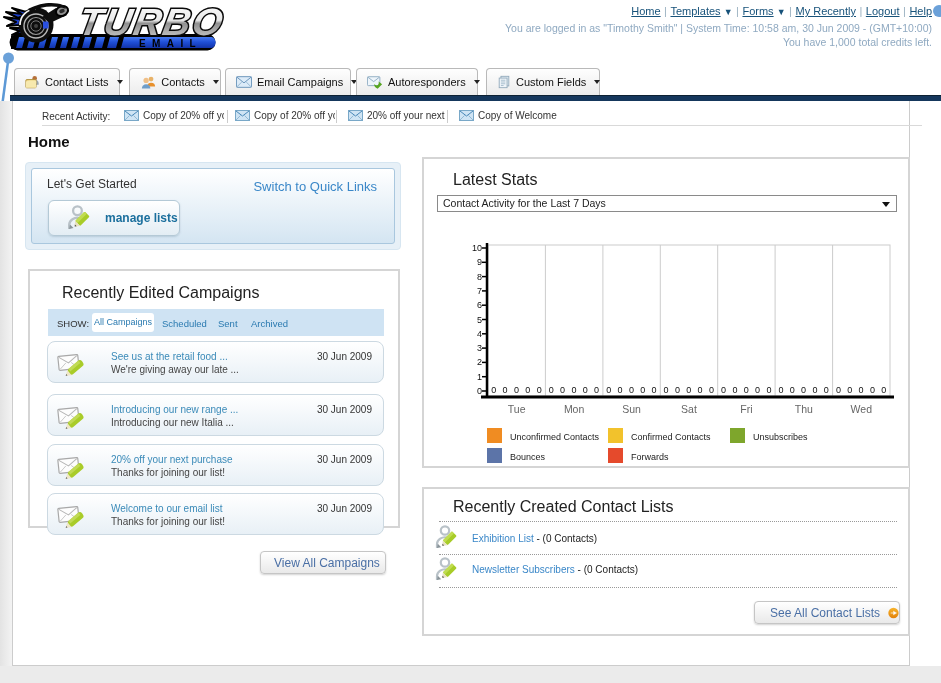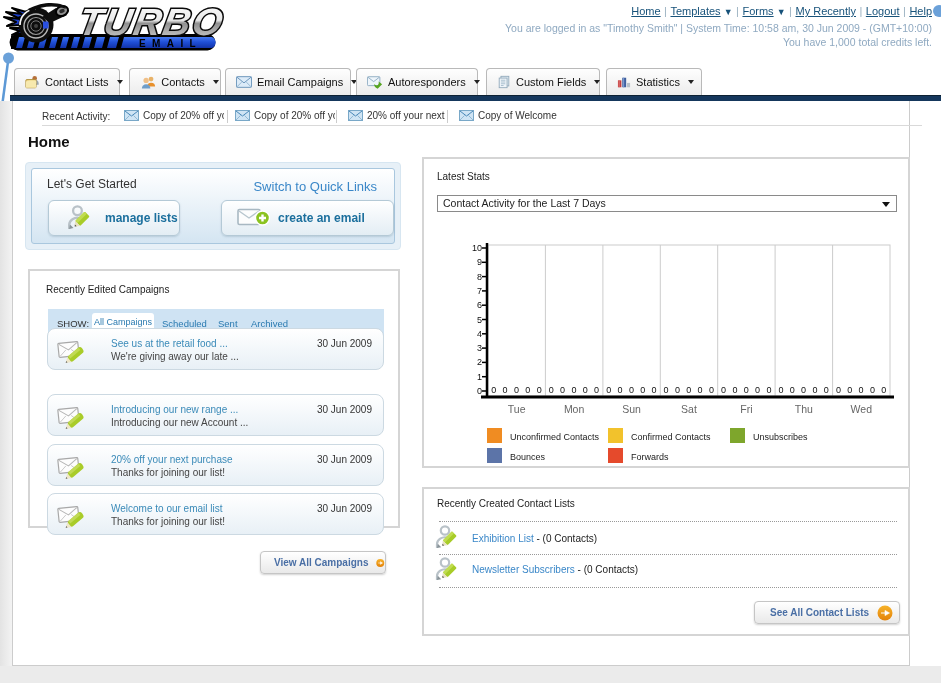--- a/index.html
+++ b/index.html
@@ -43,34 +43,34 @@
 
 #panel1 { position:absolute; left:25px; top:162px; width:376px; height:88px; background:#e7f0f7; border:1px solid #d7e6f1; border-radius:4px; }
 #panel1 .in { position:absolute; left:5px; top:5px; right:5px; bottom:5px; border:1px solid #a9c7de; border-radius:3px; background:linear-gradient(#ffffff,#d4e5f2); }
 #p1title { position:absolute; left:21px; top:14px; font-size:12px; color:#333; }
 #p1link { position:absolute; right:23px; top:16px; font-size:13px; color:#3a87c8; text-decoration:none; }
 .bigbtn { position:absolute; top:37px; height:36px; border:1px solid #b4c9d6; border-radius:6px; background:linear-gradient(#ffffff,#e3edf4); box-shadow:0 1px 2px rgba(120,150,170,.35); display:flex; align-items:center; }
 .bigbtn .bt { font-size:12px; font-weight:bold; color:#1b6f9d; }
 
 
 .gpanel { position:absolute; background:#fff; border:2px solid #d5d5d5; }
-.ptitle { position:absolute; font-size:10px; color:#222; }
+.ptitle { position:absolute; font-size:16px; color:#222;margin-left:16px; }
 
 
 #showbar { position:absolute; left:18px; top:38px; width:336px; height:27px; background:#cfe3f3; font-size:9.5px; color:#2a7ab0; }
 #showbar .lab { position:absolute; left:9px; top:9px; font-size:9.5px; color:#333; }
 #showbar .selbox { position:absolute; left:44px; top:4px; height:19px; width:62px; text-align:center; background:#fff; border-radius:3px; line-height:19px; white-space:nowrap; font-size:9px; }
 #showbar .l2 { position:absolute; top:9px; }
 .citem { position:absolute; left:17px; width:337px; height:42px; border:1px solid #ccd9e2; border-radius:8px; background:linear-gradient(#ffffff,#e8f0f6); }
 .citem .ti { position:absolute; left:63px; top:9px; font-size:10px; color:#3a8ab8; }
 .citem .su { position:absolute; left:63px; top:21.5px; font-size:10px; color:#444; }
 .citem .dt { position:absolute; right:11px; top:9px; font-size:10px; color:#333; }
 .citem svg.env { position:absolute; left:9px; top:8px; }
 .smallbtn { position:absolute; height:23px; border:1px solid #c5c5c5; border-radius:4px; background:linear-gradient(#ffffff,#e9e9e9); box-shadow:0 1px 2px rgba(0,0,0,.18); display:flex; align-items:center; }
-.smallbtn .bt { font-size:10px; color:#4a6fa5; white-space:nowrap;font-weight:bold; }
+.smallbtn .bt { font-size:12px; color:#4a6fa5; white-space:nowrap; }
 
 
 #statsel { position:absolute; left:13px; top:36px; width:460px; height:17px; border:1px solid #8a8a8a; background:#fff; font-size:10.5px; color:#222; line-height:15px; padding-left:5px; }
 #statsel .ar { position:absolute; right:6px; top:6px; width:0; height:0; border-left:4px solid transparent; border-right:4px solid transparent; border-top:5px solid #111; }
 
 
 .dotline { position:absolute; left:15px; width:458px; border-top:1px dotted #999; }
 .clitem { position:absolute; font-size:10px; color:#222; }
 .clitem a { color:#3a87c8; text-decoration:none; }
 </style>
@@ -183,31 +183,20 @@
       <span class="txt">Autoresponders</span>
       <span class="car"></span>
     </div>
   <div class="tab" style="left:486px; width:114px;">
       <svg width="14" height="14" viewBox="0 0 16 16">
         <rect x="4.5" y="1.5" width="9" height="11" fill="#e4edf4" stroke="#90a8ba" stroke-width="1"></rect>
         <rect x="2.5" y="3.5" width="9" height="11" fill="#eef4f9" stroke="#90a8ba" stroke-width="1"></rect>
         <path d="M4.5,6 h5 M4.5,8 h5 M4.5,10 h5 M4.5,12 h3" stroke="#9ab4c6" stroke-width="0.9"></path>
       </svg>
       <span class="txt">Custom Fields</span>
-      <span class="car"></span>
-    </div>
-  <div class="tab" style="left:606px; width:96px;">
-      <svg width="14" height="13" viewBox="0 0 16 15">
-        <rect x="1" y="5" width="4" height="8" fill="#c23c3c"></rect>
-        <rect x="1.8" y="5" width="1.2" height="8" fill="#e07a7a"></rect>
-        <rect x="6" y="2" width="4.5" height="11" fill="#3e5e9e"></rect>
-        <rect x="6.9" y="2" width="1.3" height="11" fill="#7e9ace"></rect>
-        <rect x="11.5" y="8" width="3.5" height="5" fill="#b8c0c8"></rect>
-      </svg>
-      <span class="txt">Statistics</span>
       <span class="car"></span>
     </div>
   <div id="navybar"></div>
 
   <div id="leftmargin"></div>
   <div id="container"></div>
   <div id="footer"></div>
 
   <div id="recentbar">
     <div class="inner">
@@ -266,41 +255,32 @@
             <path d="M4,24 l0.8,-4.2 l3.4,3.4 Z" fill="#8a9499"></path>
             <g transform="rotate(-45 15 16)">
               <rect x="11" y="12.6" width="13" height="6.8" rx="1" fill="#a8cc28"></rect>
               <rect x="11" y="12.6" width="13" height="3" rx="1" fill="#c0dc50"></rect>
               <path d="M11,12.6 l-4,3.4 l4,3.4 Z" fill="#e8e0c0"></path>
               <path d="M8.4,14.8 l-1.4,1.2 l1.4,1.2 Z" fill="#444"></path>
             </g>
           </svg></span>
         <span class="bt" style="margin-left:13px;">manage lists</span>
       </div>
-    <div class="bigbtn" style="left:195px; width:173px;">
-        <span style="margin-left:15px; margin-top:3px;"><svg width="33" height="24" viewBox="0 0 33 24">
-            <rect x="1" y="3.5" width="22" height="15" rx="1.5" fill="#fdfdfd" stroke="#a8b8c2" stroke-width="1.6"></rect>
-            <path d="M2,5 L12,12 L22,5" fill="none" stroke="#b8c6ce" stroke-width="1.4"></path>
-            <circle cx="25.5" cy="12" r="7" fill="#8bc320" stroke="#fff" stroke-width="1.4"></circle>
-            <path d="M25.5,8.5 v7 M22,12 h7" stroke="#fff" stroke-width="2.4"></path>
-          </svg></span>
-        <span class="bt" style="margin-left:8px;">create an email</span>
-      </div>
   </div>
 
   <div class="gpanel" id="panel2" style="left:28px; top:269px; width:372px; height:259px;">
     <div class="ptitle" style="left:16px; top:13px;">Recently Edited Campaigns</div>
     <div id="showbar">
       <span class="lab">SHOW:</span>
       <span class="selbox">All Campaigns</span>
       <span class="l2" style="left:114px;">Scheduled</span>
       <span class="l2" style="left:170px;">Sent</span>
       <span class="l2" style="left:203px;">Archived</span>
     </div>
-    <div class="citem" style="top:57px;">
+    <div class="citem" style="top:70px;">
         <svg class="env" width="34" height="30" viewBox="0 0 34 30">
           <g transform="rotate(-6 11 13)">
             <rect x="1.5" y="5.5" width="20" height="14" rx="1" fill="#fdfdfd" stroke="#a8a8a8" stroke-width="1.2"></rect>
             <path d="M2.5,6.5 L11.5,13 L20.5,6.5" stroke="#b5b5b5" fill="none" stroke-width="1"></path>
             <path d="M2.5,18.5 L8.8,12.8 M20.5,18.5 L14.2,12.8" stroke="#c5c5c5" fill="none" stroke-width="0.9"></path>
           </g>
           <g transform="rotate(-40 12 23)">
             <rect x="12" y="19.5" width="17.5" height="7" rx="3" fill="#a9cc29"></rect>
             <path d="M14,19.5 h13 a3,3.5 0 0 1 0,3.1 l-13,0 Z" fill="#c3dc5a" opacity="0.9"></path>
             <path d="M12.6,19.7 l-4.8,3.3 l4.8,3.3 Z" fill="#efe6c8"></path>
@@ -319,21 +299,21 @@
             <path d="M2.5,18.5 L8.8,12.8 M20.5,18.5 L14.2,12.8" stroke="#c5c5c5" fill="none" stroke-width="0.9"></path>
           </g>
           <g transform="rotate(-40 12 23)">
             <rect x="12" y="19.5" width="17.5" height="7" rx="3" fill="#a9cc29"></rect>
             <path d="M14,19.5 h13 a3,3.5 0 0 1 0,3.1 l-13,0 Z" fill="#c3dc5a" opacity="0.9"></path>
             <path d="M12.6,19.7 l-4.8,3.3 l4.8,3.3 Z" fill="#efe6c8"></path>
             <path d="M9.2,22 l-1.5,1 l1.5,1 Z" fill="#555"></path>
           </g>
         </svg>
         <span class="ti">Introducing our new range ...</span>
-        <span class="su">Introducing our new Account ...</span>
+        <span class="su">Introducing our new Italia ...</span>
         <span class="dt">30 Jun 2009</span>
       </div>
     <div class="citem" style="top:173px;">
         <svg class="env" width="34" height="30" viewBox="0 0 34 30">
           <g transform="rotate(-6 11 13)">
             <rect x="1.5" y="5.5" width="20" height="14" rx="1" fill="#fdfdfd" stroke="#a8a8a8" stroke-width="1.2"></rect>
             <path d="M2.5,6.5 L11.5,13 L20.5,6.5" stroke="#b5b5b5" fill="none" stroke-width="1"></path>
             <path d="M2.5,18.5 L8.8,12.8 M20.5,18.5 L14.2,12.8" stroke="#c5c5c5" fill="none" stroke-width="0.9"></path>
           </g>
           <g transform="rotate(-40 12 23)">

